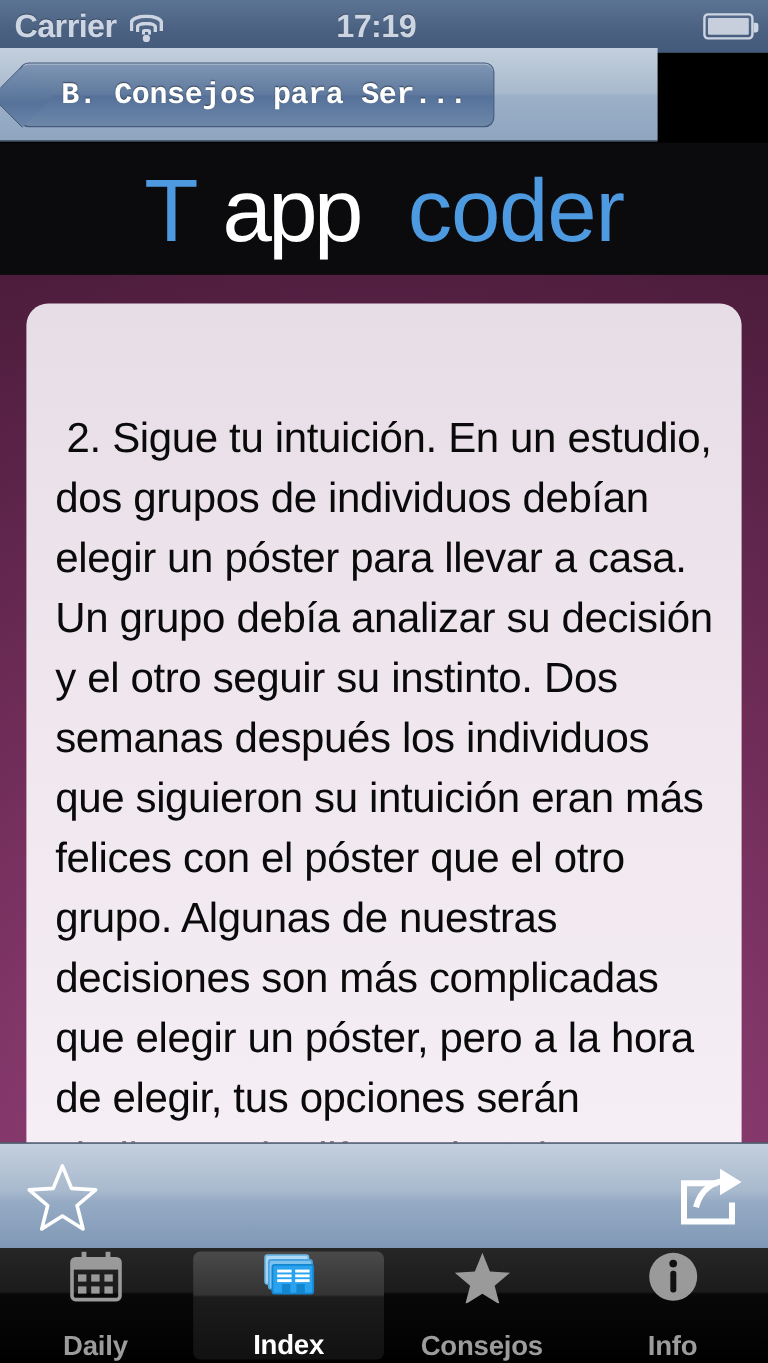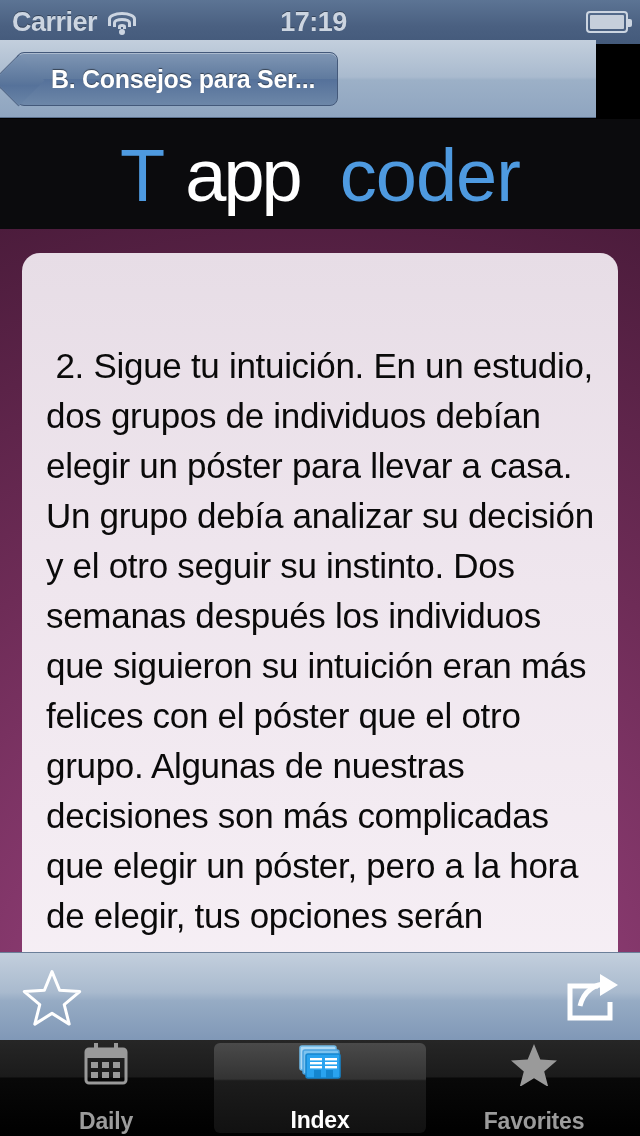--- a/index.html
+++ b/index.html
@@ -38,23 +38,24 @@
   }
   .sb-right{ margin-left:auto; display:flex; align-items:center; z-index:2; }
   .battery{ width:42px; height:22px; border:2px solid #ccd5e1; border-radius:4px; position:relative;
     padding:2px; }
   .battery::after{ content:""; position:absolute; right:-6px; top:6px; width:4px; height:8px;
     background:#ccd5e1; border-radius:0 2px 2px 0; }
   .battery i{ display:block; width:100%; height:100%; background:#c6cfdb; border-radius:1px; }
 
   
   .navbar{
-    position:absolute; top:40px; left:0; width:596px; height:78px;
+    position:absolute; top:40px; left:0; width:548px; height:78px;
     background:linear-gradient(to bottom,#c3cfdd 0%,#a9bace 48%,#9cb0c7 52%,#8fa5c0 100%);
     border-bottom:1px solid #5a6f8c;
+    font-family:Liberation Mono, monospace;
   }
   .backbtn{
     position:absolute; left:16px; top:12px; height:54px;
     display:flex; align-items:center;
     padding:0 22px 0 34px;
     background:linear-gradient(to bottom,#7f96b4 0%,#5f7a9e 50%,#55719a 51%,#6d87a8 100%);
     border:1px solid #44597a;
     border-radius:8px;
     color:#fff; font-size:25px; font-weight:bold; letter-spacing:-0.3px;
     text-shadow:0 -1px 1px rgba(0,0,0,.5);
@@ -242,18 +243,28 @@
       </div>
       <div class="tlabel">Index</div>
     </div>
 
     <div class="tab">
       <div class="ticon">
         <svg width="48" height="44" viewBox="0 0 48 44">
           <polygon points="24,2 30.3,17.5 47,18.6 34.2,29.5 38.3,45 24,36.2 9.7,45 13.8,29.5 1,18.6 17.7,17.5" fill="#9a9a9a"></polygon>
         </svg>
       </div>
-      <div class="tlabel">Favorites</div>
-    </div>
-
+      <div class="tlabel">Consejos</div>
+    </div>
+
+    <div class="tab">
+      <div class="ticon">
+        <svg width="44" height="44" viewBox="0 0 44 44">
+          <circle cx="22" cy="22" r="20" fill="#9a9a9a"></circle>
+          <circle cx="22" cy="11" r="3.2" fill="#111111"></circle>
+          <rect x="19.6" y="17" width="5" height="18" rx="2.2" fill="#111111"></rect>
+        </svg>
+      </div>
+      <div class="tlabel">Info</div>
+    </div>
 
   </div>
 </div>
 
 </body></html>

